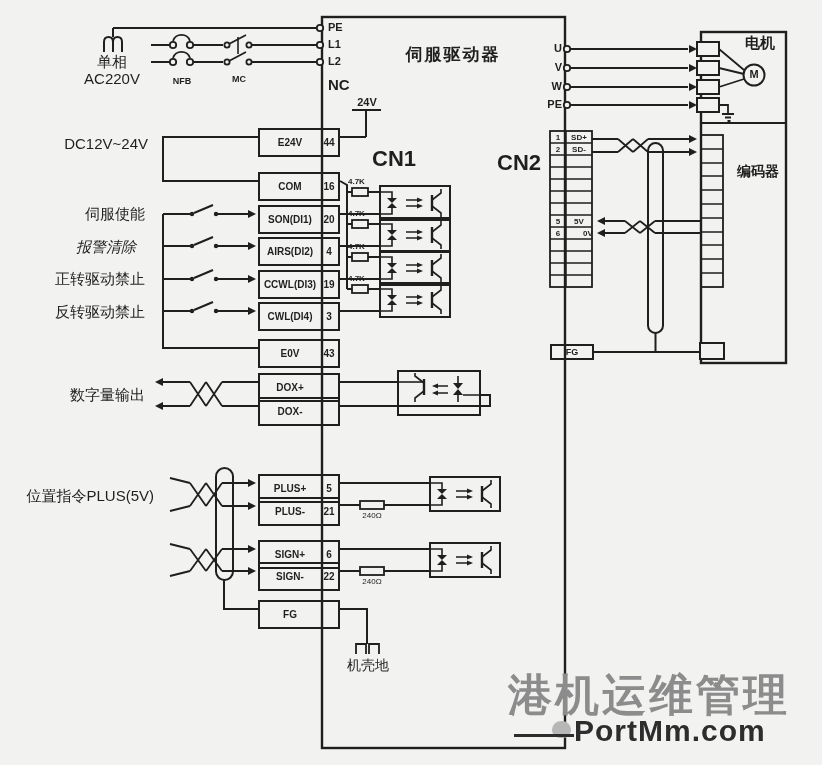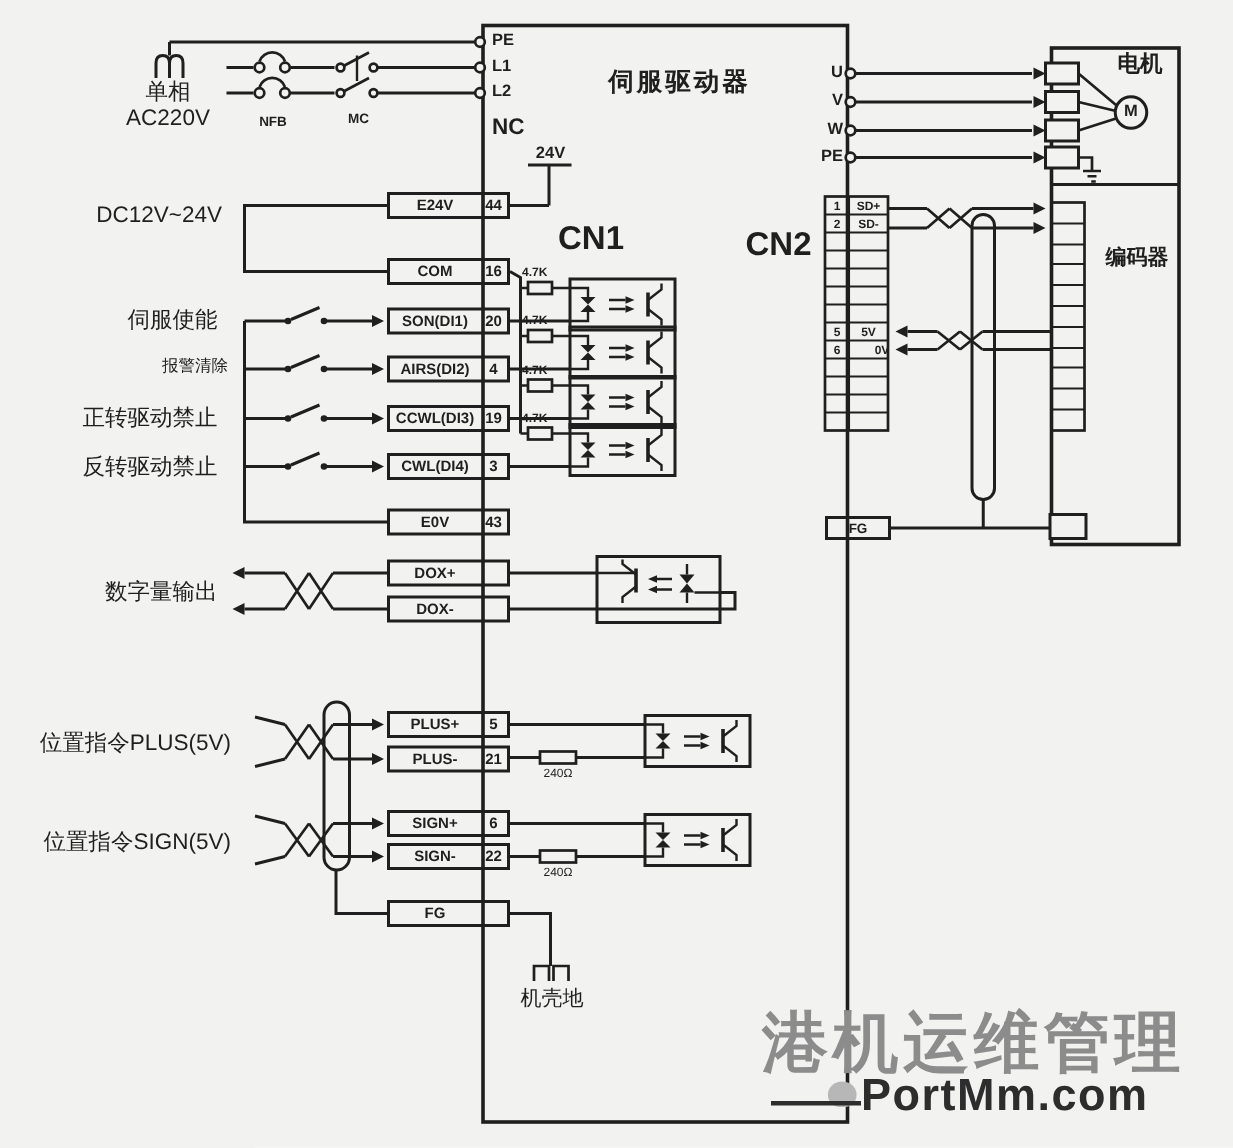--- a/index.html
+++ b/index.html
@@ -3,21 +3,21 @@
 <meta charset="utf-8">
 <style>
   html,body{margin:0;padding:0;}
   #fig{position:relative;width:822px;height:765px;background:#f2f2f0;overflow:hidden;
        font-family:"Liberation Sans","DejaVu Sans",sans-serif;color:#1f1f1f;}
   #wires{position:absolute;left:0;top:0;}
   .lbl{position:absolute;white-space:nowrap;line-height:1.15;}
   .b{font-weight:bold;}
   .ctr{text-align:center;}
   .rt{text-align:right;}
-  .cnrow{position:absolute;left:258px;width:82px;height:18px;border:2px solid #1f1f1f;
+  .cnrow{position:absolute;left:258px;width:82px;height:29px;border:2px solid #1f1f1f;
          box-sizing:border-box;display:flex;font:bold 10px "Liberation Sans",sans-serif;}
   .cnrow .nm{width:60px;display:flex;align-items:center;justify-content:center;letter-spacing:0;}
   .cnrow .pin{width:18px;display:flex;align-items:center;justify-content:center;}
   .cn2cell{position:absolute;font:bold 8px "Liberation Sans",sans-serif;height:12px;
            display:flex;align-items:center;justify-content:center;}
   .wm-title{position:absolute;left:508px;top:666px;font-size:44px;font-weight:bold;
             letter-spacing:3px;color:#8c8c8c;}
   .wm-sub{position:absolute;left:576px;top:717px;font-size:20px;letter-spacing:2px;color:#b7b7b7;}
   .wm-site{position:absolute;left:574px;top:714px;font-size:30px;font-weight:bold;
            letter-spacing:1px;color:#2d2d2d;}
@@ -227,26 +227,25 @@
   <div class="lbl ctr b" style="left:166px;top:76px;width:32px;font-size:9px;">NFB</div>
   <div class="lbl ctr b" style="left:226px;top:74px;width:26px;font-size:9px;">MC</div>
   <div class="lbl b" style="left:328px;top:21px;width:26px;font-size:11px;">PE</div>
   <div class="lbl b" style="left:328px;top:38px;width:26px;font-size:11px;">L1</div>
   <div class="lbl b" style="left:328px;top:55px;width:26px;font-size:11px;">L2</div>
   <div class="lbl b" style="left:328px;top:76px;width:26px;font-size:15px;">NC</div>
   <div class="lbl ctr b" style="left:350px;top:96px;width:34px;font-size:11px;">24V</div>
 
   <div class="lbl rt" style="left:20px;top:135px;width:128px;font-size:15px;">DC12V~24V</div>
   <div class="lbl rt" style="left:45px;top:205px;width:100px;font-size:15px;">伺服使能</div>
-  <div class="lbl rt" style="left:52px;top:238px;width:100px;font-size:11px;">报警清除</div>
+  <div class="lbl rt" style="left:36px;top:238px;width:100px;font-size:15px;font-style:italic;">报警清除</div>
   <div class="lbl rt" style="left:25px;top:270px;width:120px;font-size:15px;">正转驱动禁止</div>
   <div class="lbl rt" style="left:25px;top:303px;width:120px;font-size:15px;">反转驱动禁止</div>
   <div class="lbl rt" style="left:45px;top:386px;width:100px;font-size:15px;">数字量输出</div>
   <div class="lbl rt" style="left:2px;top:487px;width:152px;font-size:15px;">位置指令PLUS(5V)</div>
-  <div class="lbl rt" style="left:2px;top:553px;width:152px;font-size:15px;">位置指令SIGN(5V)</div>
   <div class="lbl ctr" style="left:341px;top:657px;width:54px;font-size:14px;">机壳地</div>
 
   <div class="lbl b" style="left:348px;top:177px;width:26px;font-size:8px;">4.7K</div>
   <div class="lbl b" style="left:348px;top:209px;width:26px;font-size:8px;">4.7K</div>
   <div class="lbl b" style="left:348px;top:242px;width:26px;font-size:8px;">4.7K</div>
   <div class="lbl b" style="left:348px;top:274px;width:26px;font-size:8px;">4.7K</div>
 
   <div class="lbl ctr" style="left:356px;top:511px;width:32px;font-size:8px;">240Ω</div>
   <div class="lbl ctr" style="left:356px;top:577px;width:32px;font-size:8px;">240Ω</div>
 

